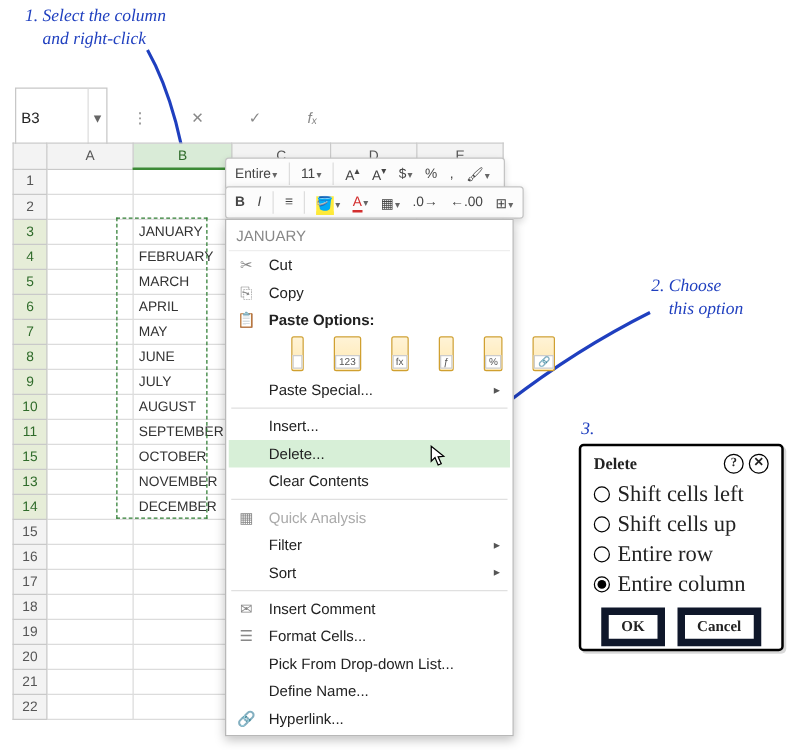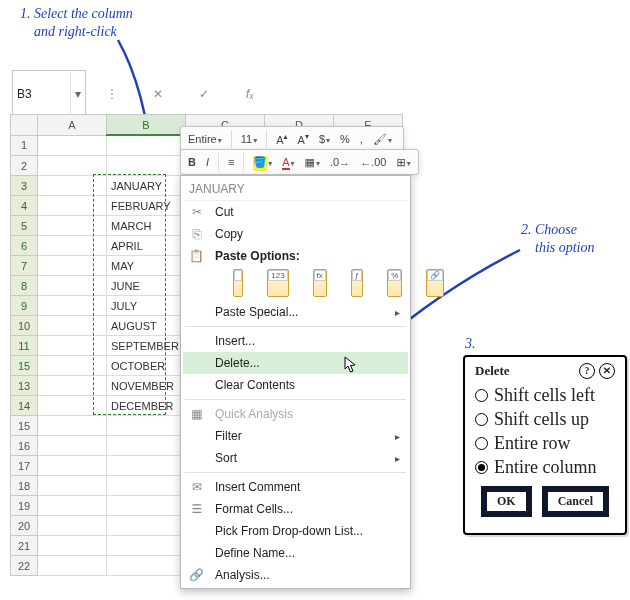--- a/index.html
+++ b/index.html
@@ -151,42 +151,42 @@
   .context-menu .it.hovered { background: #d7efd7; }
   .context-menu .iconcol { width: 20px; text-align:center; color:#888; font-size:12px;}
   .context-menu .arrow { margin-left: auto; color:#555; font-size:10px;}
   .context-menu .hr { height:0; border-top:1px solid #e0e0e0; margin:3px 2px; }
   .paste-row {
     display:flex; gap:4px; margin:2px 0 4px 30px;
   }
   .paste-row .pic {
     width:24px; height:26px; border:1px solid #d0a030; border-radius:2px;
     background: linear-gradient(#fff3d6,#ffe8b0);
-    font-size:9px; display:flex; align-items:flex-start; justify-content:center;
+    font-size:9px; display:flex; align-items:flex-end; justify-content:center;
     color:#555;
     margin-left:20px;
   }
   .paste-row .pic .tag { background:#fff; border:1px solid #ccc; padding:0 2px; font-size:8px; margin-bottom:1px;}
 
   
   .cursor {
     position: absolute;
     width: 14px;
     height: 18px;
     pointer-events: none;
   }
 
   
   .dlg {
     position: absolute;
     width: 140px;
     background: #fff;
     border: 2px solid #000;
     border-radius: 4px;
-    padding: 6px 10px 16px 10px;
+    padding: 6px 10px 2px 10px;
     font-family: 'Comic Sans MS','Segoe Script',cursive;
     box-shadow: 2px 2px 0 rgba(0,0,0,0.15);
     font-size: 13px;
   }
   .dlg .titlebar { display:flex; justify-content:space-between; align-items:center; font-weight:bold; margin-bottom:6px;}
   .dlg .closebtns { display:flex; gap:4px; }
   .dlg .closebtns span { border:1.5px solid #000; border-radius:50%; width:14px; height:14px; display:flex; align-items:center; justify-content:center; font-size:10px; line-height:1;}
   .dlg label { display:flex; align-items:center; gap:6px; margin:3px 0; font-size:18px;}
   .dlg .radio {
     width:11px; height:11px; border:1.5px solid #000; border-radius:50%; display:inline-block; position:relative;
@@ -536,21 +536,21 @@
   <div class="it">
       <span class="iconcol"></span>
       <span>Pick From Drop-down List...</span>
     </div>
   <div class="it">
       <span class="iconcol"></span>
       <span>Define Name...</span>
     </div>
   <div class="it">
       <span class="iconcol">🔗</span>
-      <span>Analysis...</span>
+      <span>Hyperlink...</span>
     </div>
 </div>
 
 <svg class="cursor" style="left:344px; top:356px;" viewBox="0 0 14 18">
   <path d="M1 1 L1 13 L4 10 L6.5 16 L9 15 L6.5 9.5 L11 9 Z" fill="#fff" stroke="#000" stroke-width="1"></path>
 </svg>
 
 <div class="dlg" style="left:463px; top:355px;">
   <div class="titlebar">
     <span>Delete</span>

